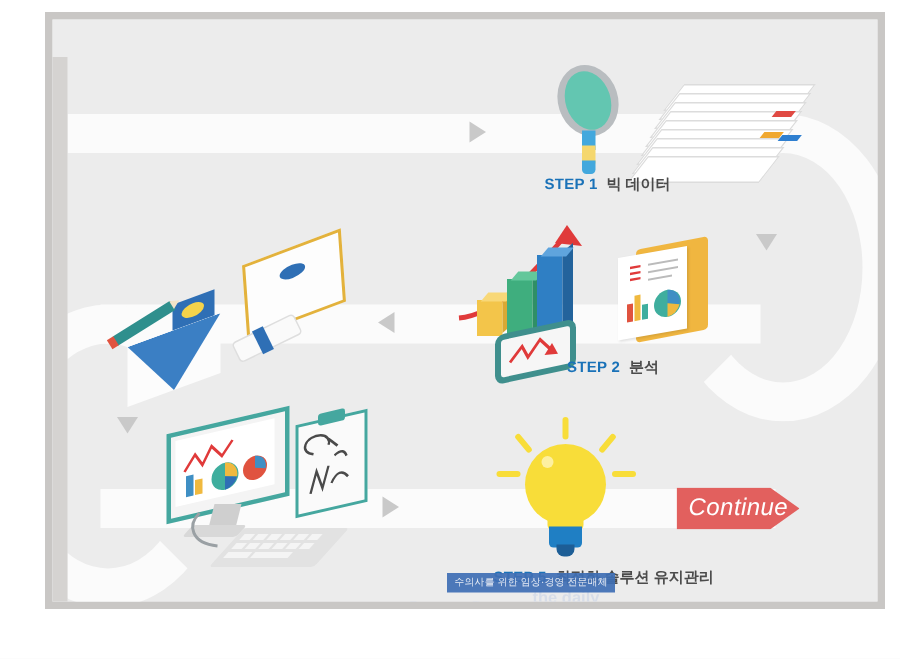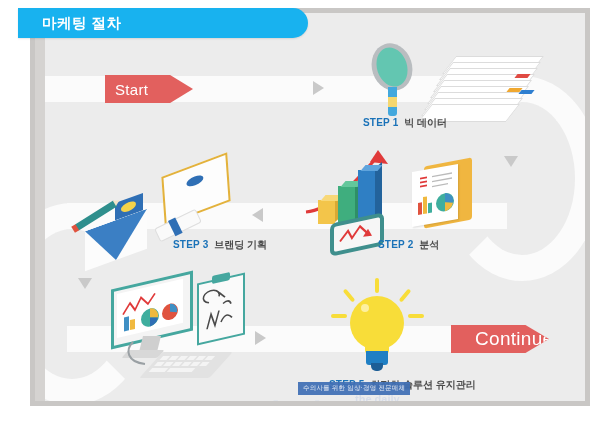--- a/index.html
+++ b/index.html
@@ -53,22 +53,22 @@
   .tri.down{border-top:11px solid #c9c9c9;
             border-left:7.5px solid transparent;border-right:7.5px solid transparent;}
 
   
   .chev{position:absolute;height:28px;background:#e2605e;z-index:20;
         display:flex;align-items:center;color:#fff;font-size:15px;
         letter-spacing:.3px;}
   .chev.start{left:60px;top:37px;width:62px;padding-left:10px;
         clip-path:polygon(0 0,74% 0,100% 50%,74% 100%,0 100%);
         width:78px;}
-  .chev.continue{left:406px;top:287px;width:74px;padding-left:24px;
-        clip-path:polygon(0 0,76% 0,100% 50%,76% 100%,0 100%);font-size:19px;}
+  .chev.continue{left:406px;top:287px;width:74px;padding-left:8px;
+        clip-path:polygon(0 0,76% 0,100% 50%,76% 100%,0 100%);font-size:16px;font-style:italic;}
 
   .imp-label{position:absolute;left:130px;top:42px;font-size:8.5px;
         color:#5b5b5b;letter-spacing:1.1px;font-weight:600;z-index:22;}
 
   
   .cap{position:absolute;font-size:10px;white-space:nowrap;z-index:30;}
   .cap .n{color:#1a72b8;font-weight:bold;letter-spacing:.2px;}
   .cap .t{color:#4b4b4b;font-weight:bold;margin-left:3px;}
 
   
@@ -154,42 +154,36 @@
 </style>
 </head>
 <body>
 
 <div id="root">
 
   <div class="frame"></div>
   <div class="frame-inner"></div>
   <div class="gutter"></div>
 
-  <div class="header">
-    <span class="header-title">마케팅 절차</span>
-  </div>
 
   <div class="stage">
 
     <div class="band b1"></div>
     <div class="band b2"></div>
     <div class="band b3"></div>
 
     <div class="curve right"></div>
     <div class="curve left"></div>
 
     <div class="tri right" style="left:268px;top:43px;"></div>
     <div class="tri down" style="left:459px;top:118px;"></div>
     <div class="tri left" style="left:207px;top:170px;"></div>
     <div class="tri down" style="left:33px;top:240px;"></div>
     <div class="tri right" style="left:210px;top:293px;"></div>
 
-    <div class="chev start">
-      <span>Start</span>
-    </div>
 
     <div class="chev continue">
       <span>Continue</span>
     </div>
 
     <div class="art" style="left:322px;top:0px;width:180px;height:110px;">
 
       <div style="position:absolute;left:5px;top:5px;width:46px;height:80px;">
         <div class="mag-ring"></div>
         <div class="mag-lens"></div>
@@ -295,24 +289,20 @@
 
       <div style="position:absolute;left:22px;top:64px;width:70px;height:48px;">
         <div class="env-body"></div>
         <div class="env-flap"></div>
       </div>
 
       <div class="scroll" style="left:92px;top:62px;">
         <div style="position:absolute;left:15px;top:-2px;width:8px;height:17px;
                     background:#2f6fb5;"></div>
       </div>
-    </div>
-    <div class="cap" style="left:128px;top:200px;">
-      <span class="n">STEP 3</span>
-      <span class="t">브랜딩 기획</span>
     </div>
 
     <div class="art" style="left:40px;top:236px;width:210px;height:115px;">
 
       <div class="mon" style="left:26px;top:6px;">
         <div class="mon-screen">
           <svg width="66" height="44">
             <path d="M6,22 L13,12 L18,20 L24,9 L31,17 L38,8" stroke="#e03a3a" stroke-width="1.8" fill="none"></path>
             <rect x="7" y="25" width="5" height="14" fill="#3f8fc4"></rect>
             <rect x="13" y="29" width="5" height="10" fill="#f0b93f"></rect>

